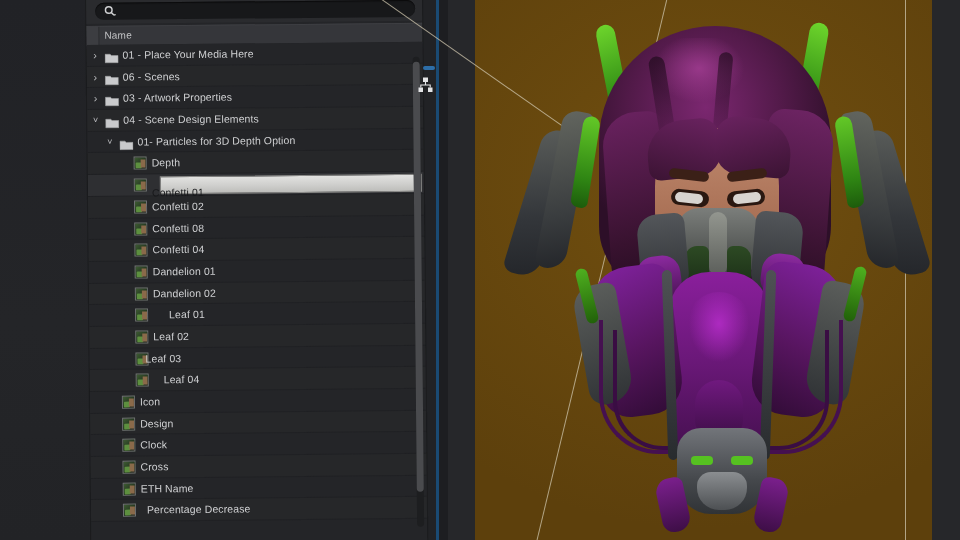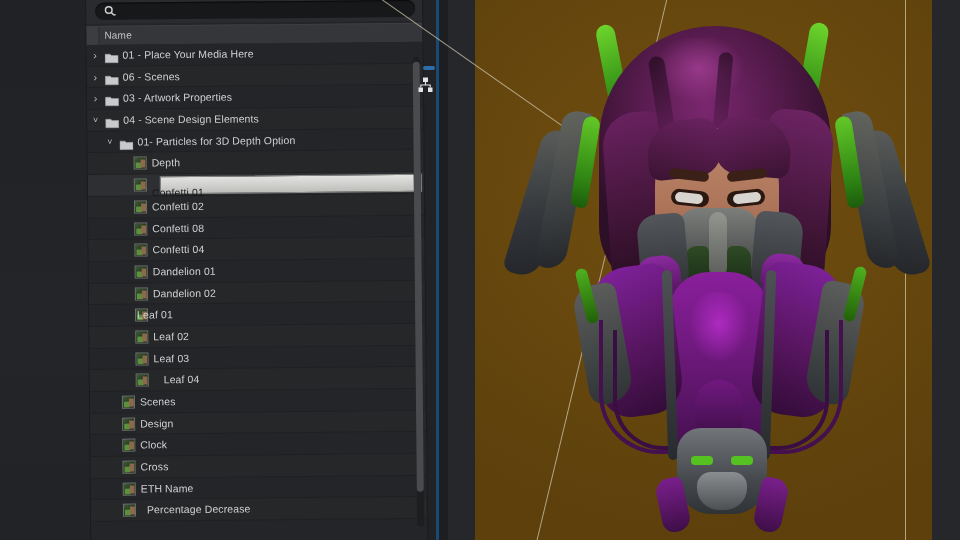--- a/index.html
+++ b/index.html
@@ -204,53 +204,53 @@
             <i style="left:6px;top:2px;width:5px;height:8px;background:#8a6a4a"></i>
           </div>
           <div class="nm" style="left: 64px;">Dandelion 02</div>
         </div>
         <div class="row">
           <div class="thumb" style="left: 46px;">
             <i style="left:0;top:0;width:13px;height:13px;background:linear-gradient(135deg,#3e5c33,#1f2f1c 60%,#46323a)"></i>
             <i style="left:1px;top:5px;width:6px;height:6px;background:#5d8f3f;border-radius:1px"></i>
             <i style="left:6px;top:2px;width:5px;height:8px;background:#8a6a4a"></i>
           </div>
-          <div class="nm" style="left: 48px;">Leaf 01</div>
+          <div class="nm" style="left: 80px;">Leaf 01</div>
         </div>
         <div class="row">
           <div class="thumb" style="left: 46px;">
             <i style="left:0;top:0;width:13px;height:13px;background:linear-gradient(135deg,#3e5c33,#1f2f1c 60%,#46323a)"></i>
             <i style="left:1px;top:5px;width:6px;height:6px;background:#5d8f3f;border-radius:1px"></i>
             <i style="left:6px;top:2px;width:5px;height:8px;background:#8a6a4a"></i>
           </div>
           <div class="nm" style="left: 64px;">Leaf 02</div>
         </div>
         <div class="row">
           <div class="thumb" style="left: 46px;">
             <i style="left:0;top:0;width:13px;height:13px;background:linear-gradient(135deg,#3e5c33,#1f2f1c 60%,#46323a)"></i>
             <i style="left:1px;top:5px;width:6px;height:6px;background:#5d8f3f;border-radius:1px"></i>
             <i style="left:6px;top:2px;width:5px;height:8px;background:#8a6a4a"></i>
           </div>
-          <div class="nm" style="left: 64px;">Leaf 03</div>
+          <div class="nm" style="left: 56px;">Leaf 03</div>
         </div>
         <div class="row">
           <div class="thumb" style="left: 46px;">
             <i style="left:0;top:0;width:13px;height:13px;background:linear-gradient(135deg,#3e5c33,#1f2f1c 60%,#46323a)"></i>
             <i style="left:1px;top:5px;width:6px;height:6px;background:#5d8f3f;border-radius:1px"></i>
             <i style="left:6px;top:2px;width:5px;height:8px;background:#8a6a4a"></i>
           </div>
           <div class="nm" style="left: 74px;">Leaf 04</div>
         </div>
         <div class="row">
           <div class="thumb" style="left: 32px;">
             <i style="left:0;top:0;width:13px;height:13px;background:linear-gradient(135deg,#3e5c33,#1f2f1c 60%,#46323a)"></i>
             <i style="left:1px;top:5px;width:6px;height:6px;background:#5d8f3f;border-radius:1px"></i>
             <i style="left:6px;top:2px;width:5px;height:8px;background:#8a6a4a"></i>
           </div>
-          <div class="nm" style="left: 50px;">Scenes</div>
+          <div class="nm" style="left: 50px;">Icon</div>
         </div>
         <div class="row">
           <div class="thumb" style="left: 32px;">
             <i style="left:0;top:0;width:13px;height:13px;background:linear-gradient(135deg,#3e5c33,#1f2f1c 60%,#46323a)"></i>
             <i style="left:1px;top:5px;width:6px;height:6px;background:#5d8f3f;border-radius:1px"></i>
             <i style="left:6px;top:2px;width:5px;height:8px;background:#8a6a4a"></i>
           </div>
           <div class="nm" style="left: 50px;">Design</div>
         </div>
         <div class="row">

